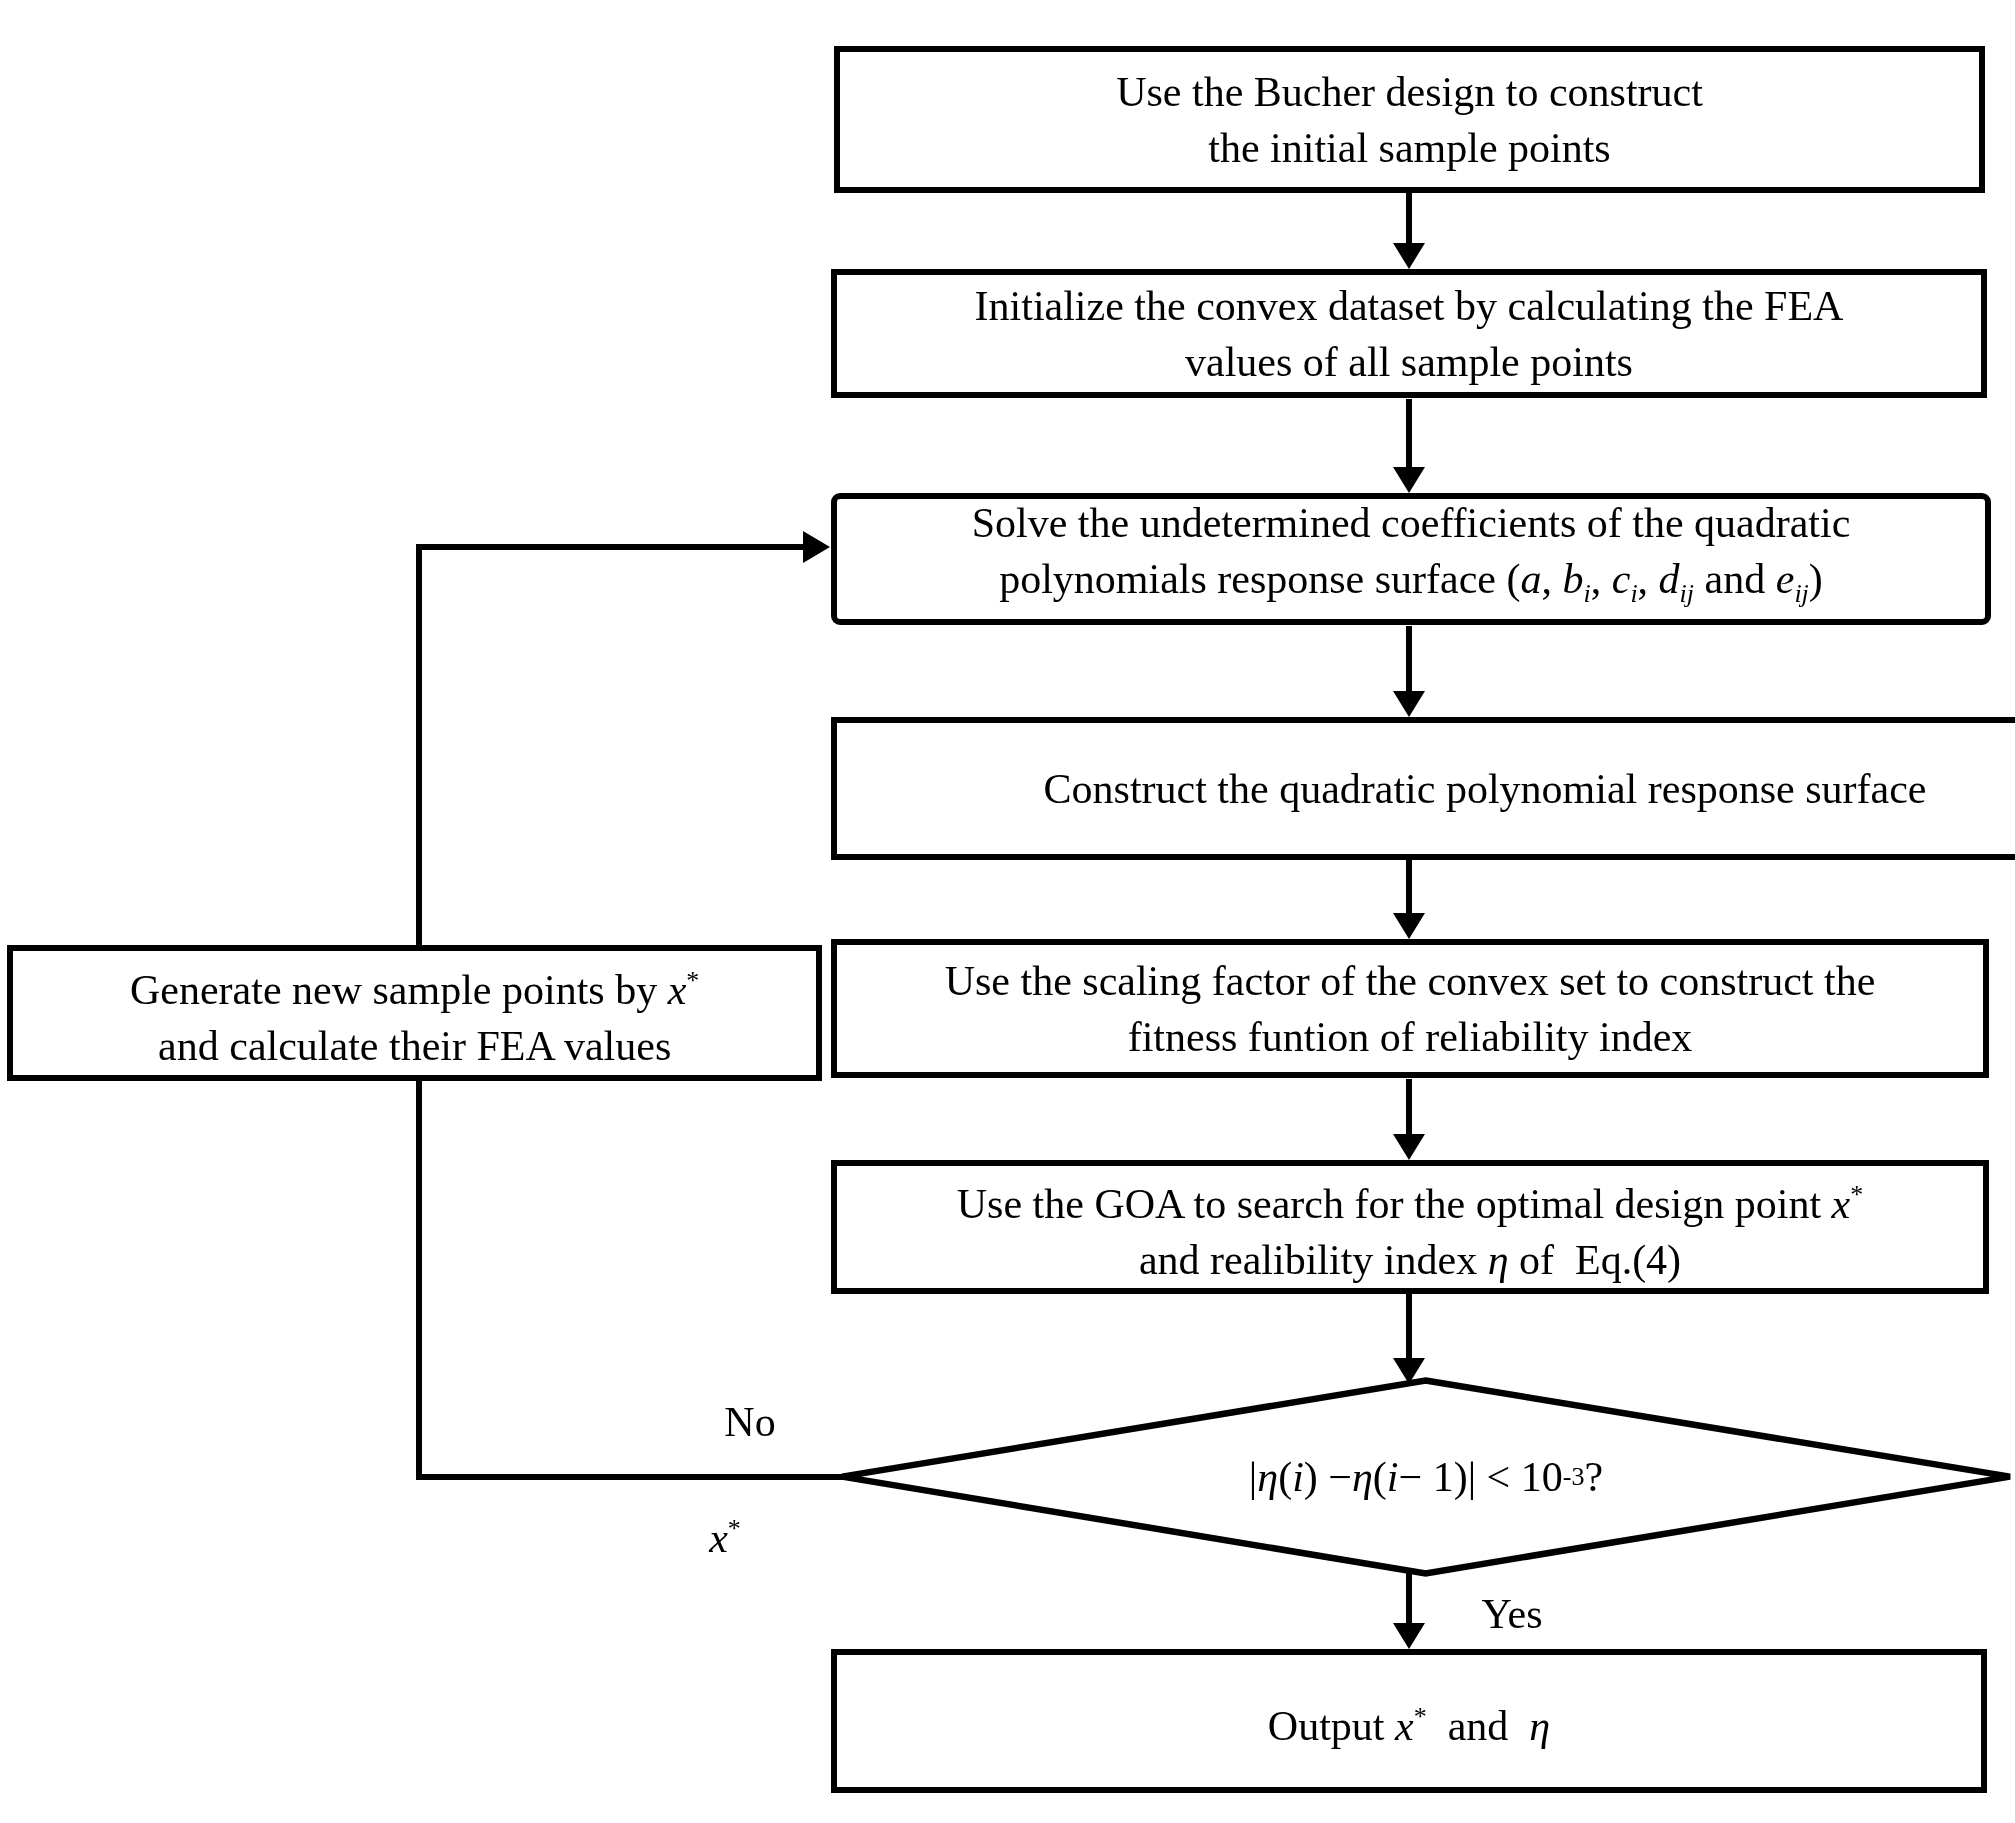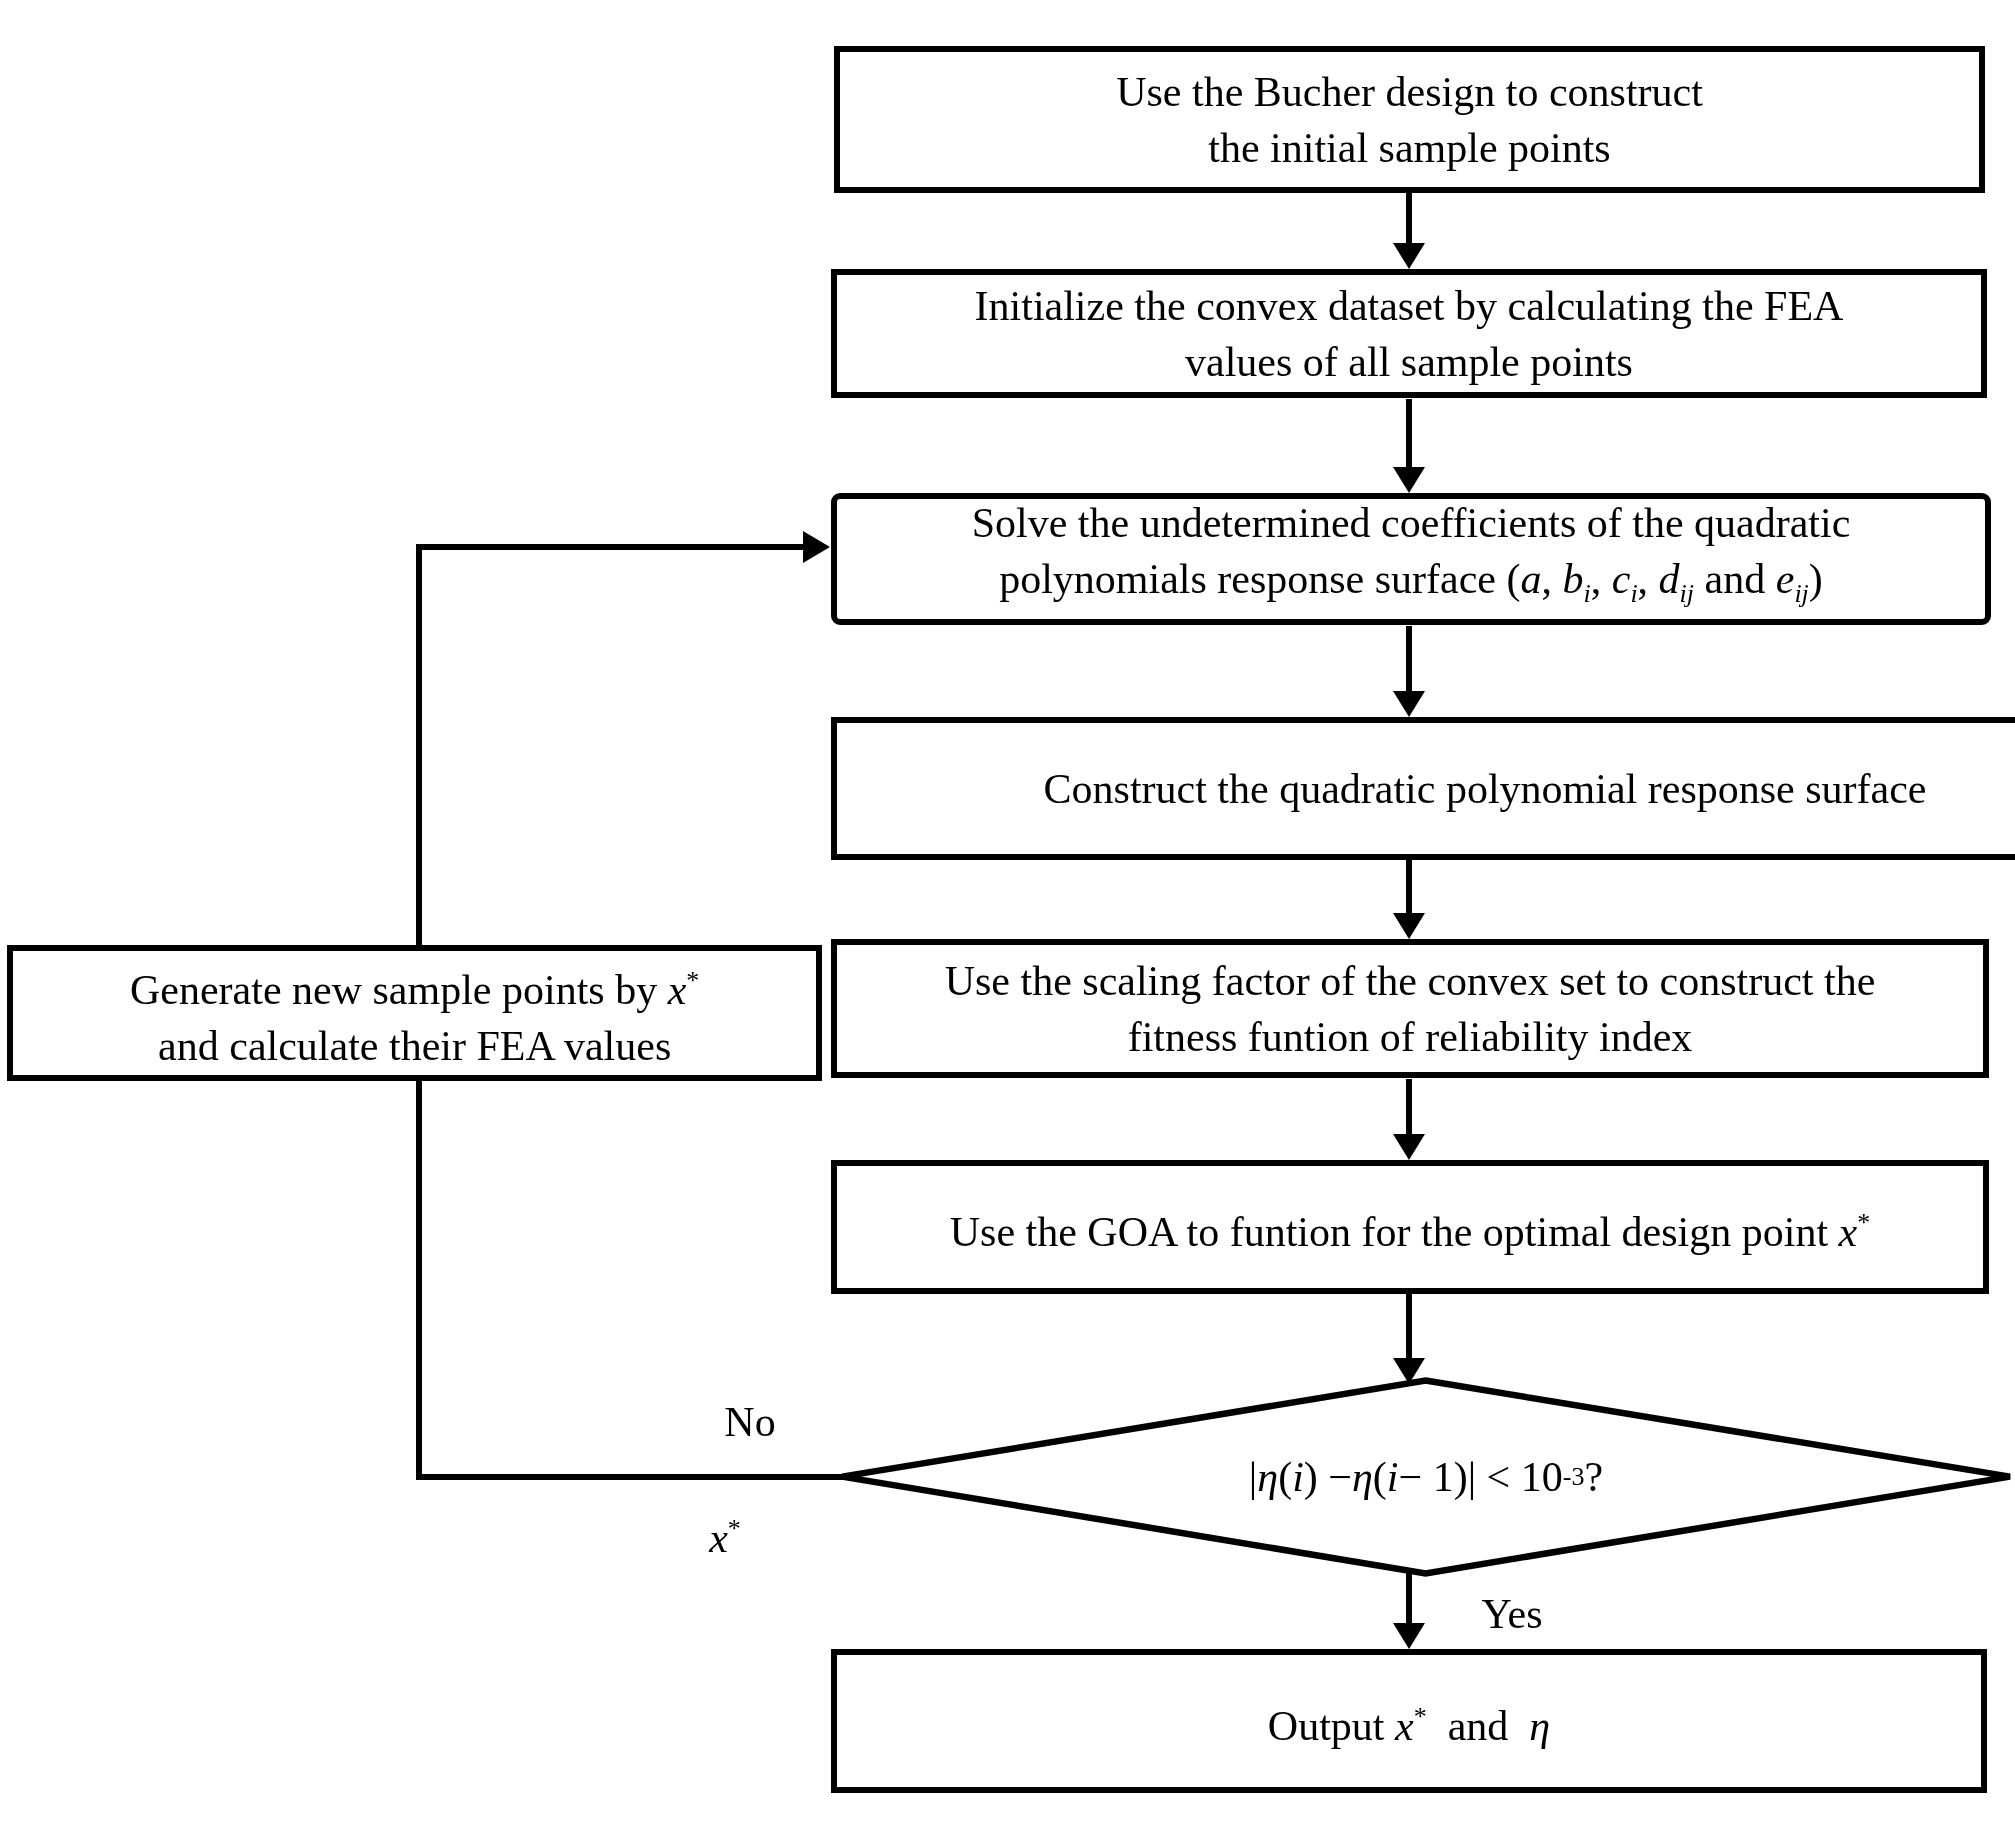--- a/index.html
+++ b/index.html
@@ -86,21 +86,22 @@
   <div class="box" style="left:831px; top:717px; width:1308px; height:143px;">
     <div class="bl">Construct the quadratic polynomial response surface</div>
   </div>
 
   <div class="box" style="left:831px; top:939px; width:1158px; height:139px;">
     <div class="bl">Use the scaling factor of the convex set to construct the</div>
     <div class="bl">fitness funtion of reliability index</div>
   </div>
 
   <div class="box" style="left:831px; top:1160px; width:1158px; height:134px;">
-    <div class="bl"><span>Use the GOA to funtion for the optimal design point </span><span class="it">x</span><sup>*</sup></div>
+    <div class="bl"><span>Use the GOA to search for the optimal design point </span><span class="it">x</span><sup>*</sup></div>
+    <div class="bl"><span>and realibility index </span><span class="it">η</span><span> of &nbsp;Eq.(4)</span></div>
   </div>
 
   <div class="box" style="left:7.2px; top:945px; width:815px; height:136px;align-items:center;">
     <div class="bl"><span>Generate new sample points by </span><span class="it">x</span><sup>*</sup></div>
     <div class="bl">and calculate their FEA values</div>
   </div>
 
   <div class="box" style="left:831px; top:1649px; width:1156px; height:144px;">
     <div class="bl"><span>Output </span><span class="it">x</span><sup>*</sup><span> &nbsp;and &nbsp;</span><span class="it">η</span></div>
   </div>

